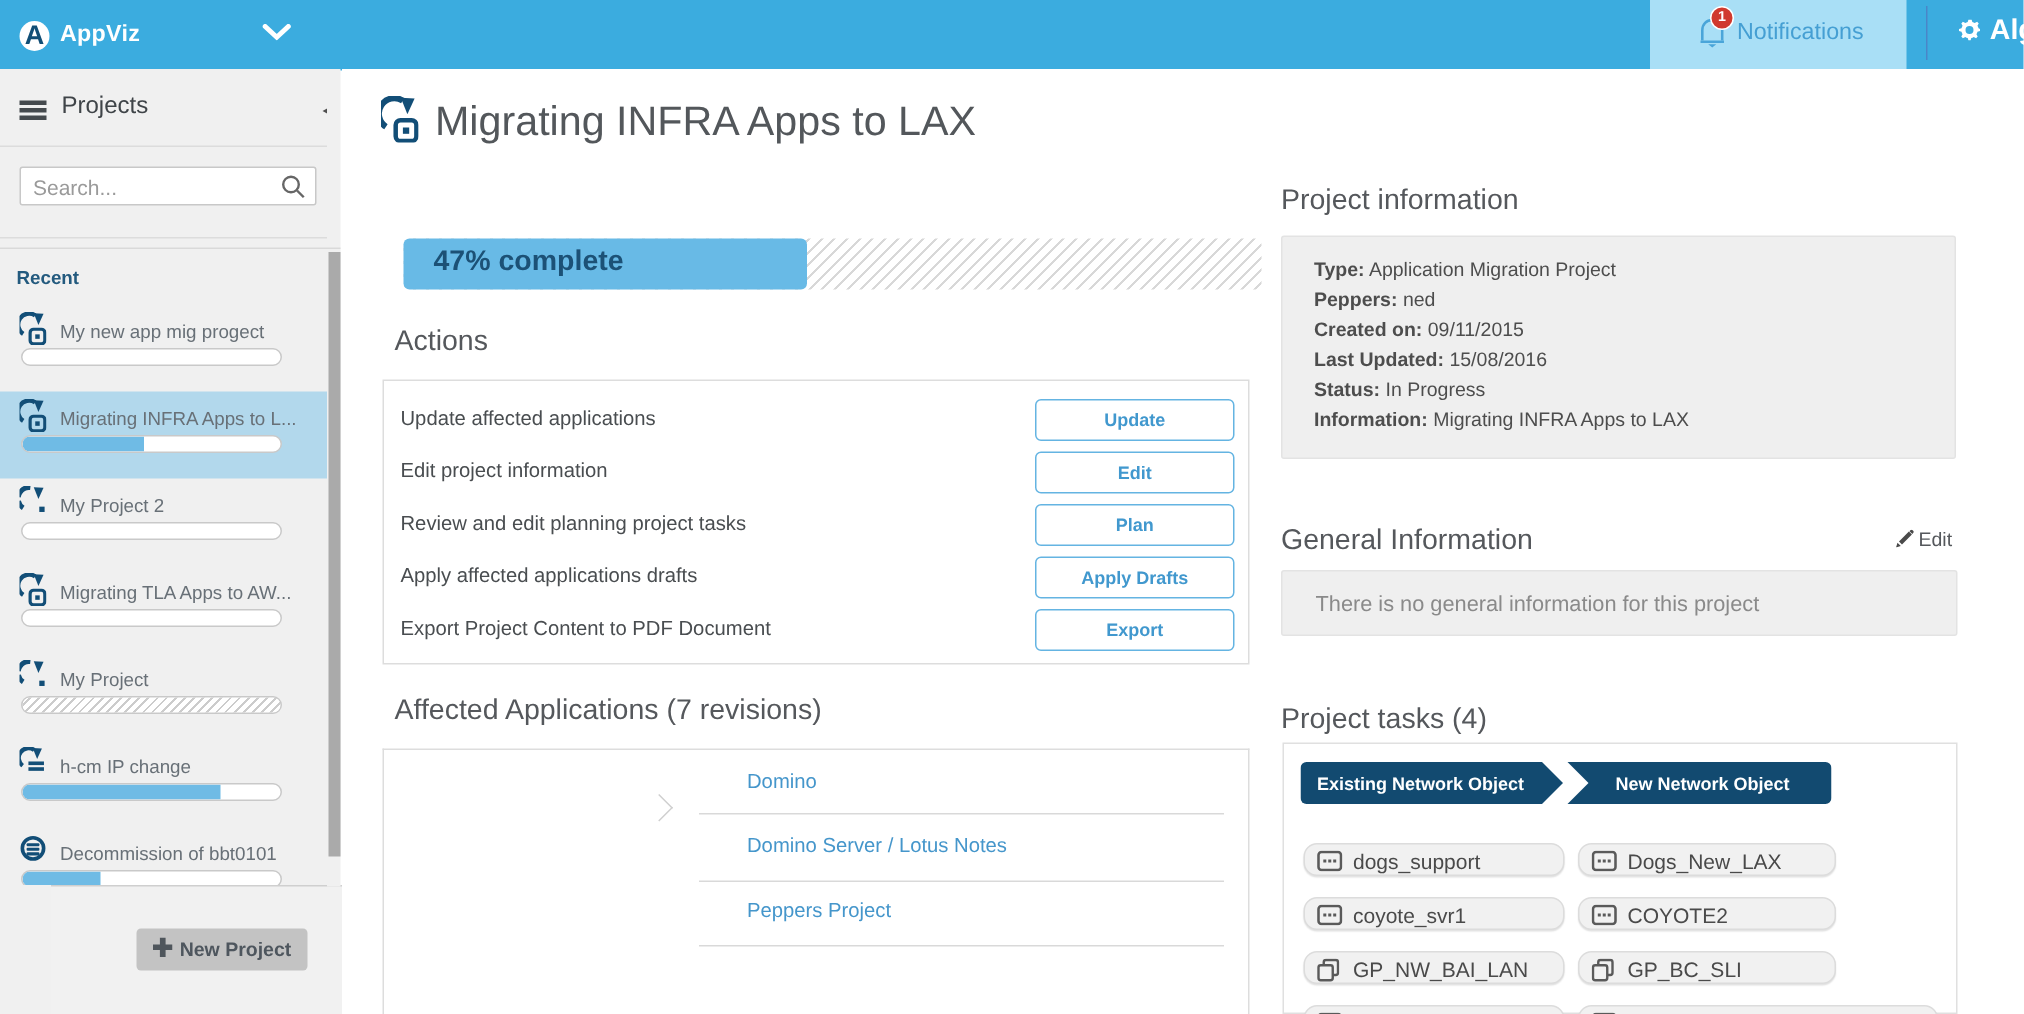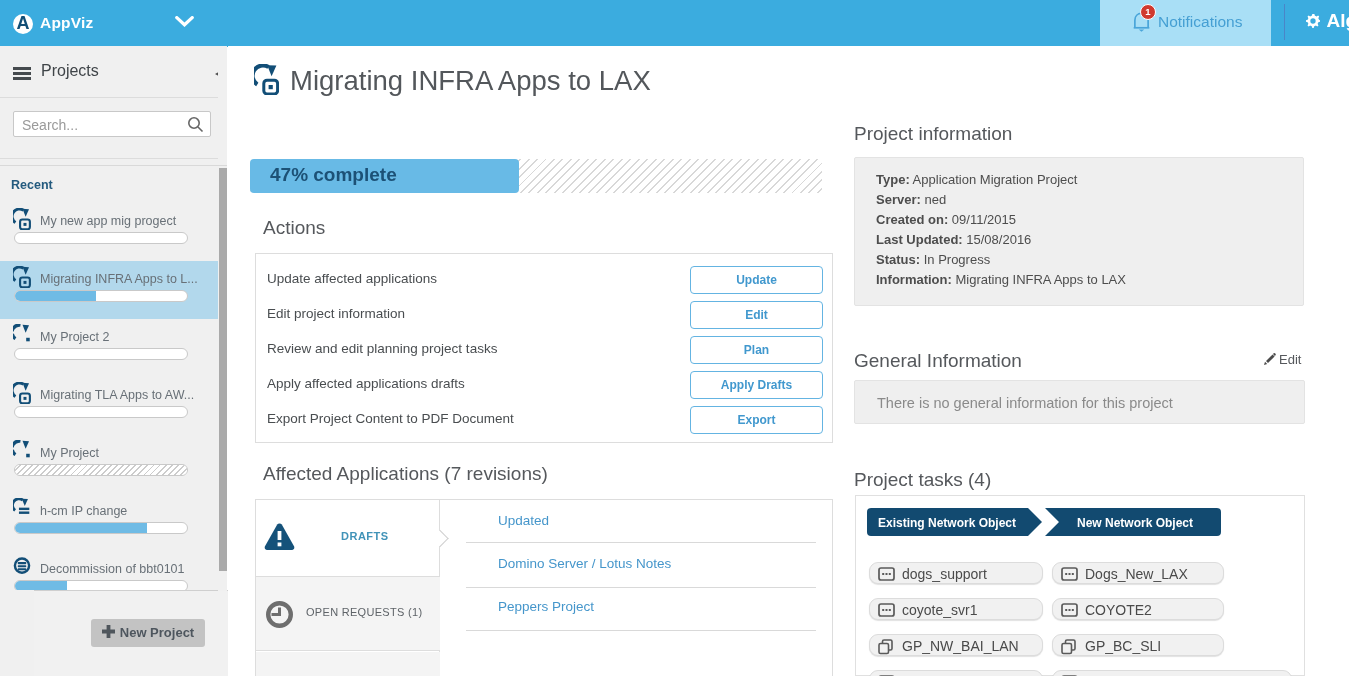--- a/index.html
+++ b/index.html
@@ -45,21 +45,21 @@
   #sbscroll { position:absolute; left:218px; top:46px; width:9px; height:545px; background:#F0F0F0; }
   #sbthumb { position:absolute; left:1px; top:122px; width:8px; height:403px; background:#AAAAAA; }
   #sbbottom { position:absolute; left:0; top:544px; width:227px; height:86px; background:#F1F1F1; border-top:1px solid #CFCFCF;margin-left:34px; }
   #newproj { position:absolute; left:57px; top:28px; width:114px; height:28px; background:#C3C3C3; border-radius:3px;
      text-align:center; font-size:13px; font-weight:bold; color:#4E565E; line-height:28px; }
   
   #main { position:absolute; left:228px; top:46px; width:1141px; height:630px; background:#fff; }
   h1.title { position:absolute; left:62px; top:19px; font-size:27.5px; font-weight:normal; color:#53575B; }
   #ticon { position:absolute; left:26px; top:18px; width:25px; height:31px; }
   
-  #mainbar { position:absolute; left:22px; top:113px; width:572px; height:34px; border-radius:4px;
+  #mainbar { position:absolute; left:41px; top:113px; width:572px; height:34px; border-radius:4px;
      background:repeating-linear-gradient(135deg,#fff 0 4.6px,#D8D8D8 4.6px 6px); }
   #mainfill { position:absolute; left:0; top:0; width:269px; height:34px; background:#68BAE6; border-radius:4px; }
   #mainfill span { position:absolute; left:20px; top:5px; font-size:19px; font-weight:bold; color:#1C5176; }
   .sect { position:absolute; font-size:19px; color:#55585C; }
   
   #actbox { position:absolute; left:27px; top:207px; width:578px; height:190px; border:1px solid #DDDDDD; }
   .arow { position:absolute; left:0; width:576px; height:35px; }
   .arow .lb { position:absolute; left:11px; top:5px; font-size:13.5px; color:#494D50; }
   .abtn { position:absolute; left:434px; top:-2px; width:133px; height:28px; border:1px solid #64B4E2; border-radius:4px;
      text-align:center; font-size:12px; font-weight:bold; color:#4198CE; line-height:26px; background:#fff; }
@@ -242,45 +242,32 @@
         <div class="lb" style="top:3px">Apply affected applications drafts</div>
         <div class="abtn">Apply Drafts</div>
       </div>
     <div class="arow" style="top:154px">
         <div class="lb" style="top:3px">Export Project Content to PDF Document</div>
         <div class="abtn">Export</div>
       </div>
   </div>
   <div class="sect" style="left:35px; top:417px;">Affected Applications (7 revisions)</div>
   <div id="affbox">
-    <div id="tabcol">
-      <svg style="position:absolute;left:8px;top:22px" width="31" height="29" viewBox="0 0 31 29">
-          <use href="#sym-warn"></use>
-        </svg>
-      <div class="drafts">DRAFTS</div>
-      <div class="tab2">
-        <svg style="position:absolute;left:10px;top:24px" width="27" height="27" viewBox="0 0 27 27">
-            <use href="#sym-clock"></use>
-          </svg>
-        <span class="openreq">OPEN REQUESTS (1)</span>
-      </div>
-      <div class="tab3"></div>
-    </div>
     <div id="tabnotch"></div>
-    <div class="applink" style="top:13px">Updated</div>
+    <div class="applink" style="top:13px">Domino</div>
     <div class="appdiv" style="top:42px"></div>
     <div class="applink" style="top:56px">Domino Server / Lotus Notes</div>
     <div class="appdiv" style="top:87px"></div>
     <div class="applink" style="top:99px">Peppers Project</div>
     <div class="appdiv" style="top:130px"></div>
   </div>
   <div class="sect" id="pinfo-t">Project information</div>
   <div id="pinfobox">
     <div style="top:14px"><b>Type:</b> Application Migration Project</div>
-    <div style="top:34px"><b>Server:</b> ned</div>
+    <div style="top:34px"><b>Peppers:</b> ned</div>
     <div style="top:54px"><b>Created on:</b> 09/11/2015</div>
     <div style="top:74px"><b>Last Updated:</b> 15/08/2016</div>
     <div style="top:94px"><b>Status:</b> In Progress</div>
     <div style="top:114px"><b>Information:</b> Migrating INFRA Apps to LAX</div>
   </div>
   <div class="sect" id="geninfo-t">General Information</div>
   <div id="editlnk"><svg width="12" height="12" viewBox="0 0 12 12" style="margin-right:3px;vertical-align:-1px">
         <path d="M0 12 L1 8.8 L3.2 11 Z M2 8 L8.6 1.4 L10.6 3.4 L4 10 Z M9.4 0.6 a1.3 1.3 0 0 1 1.9 0 a1.3 1.3 0 0 1 0 1.9 L10.9 3 L9 1.1 Z" fill="#4A4A4A"></path>
       </svg>Edit</div>
   <div id="genbox">

